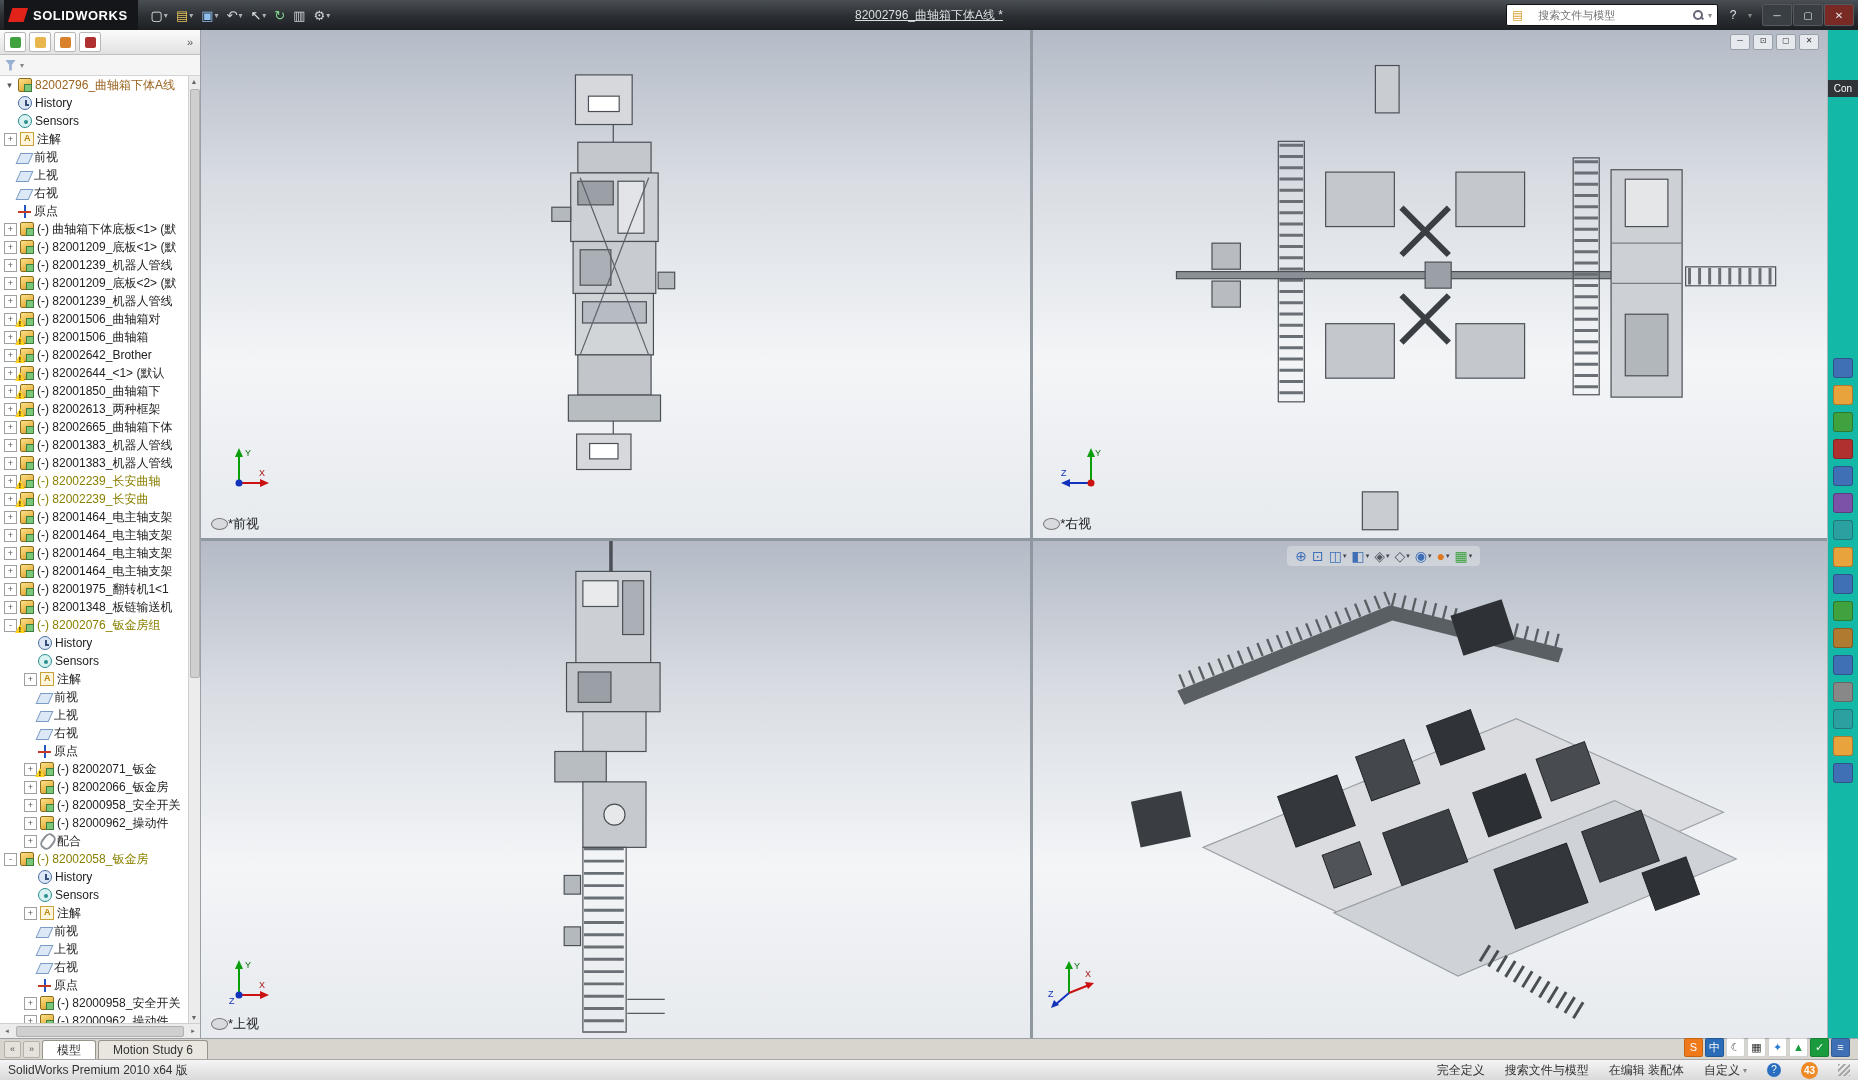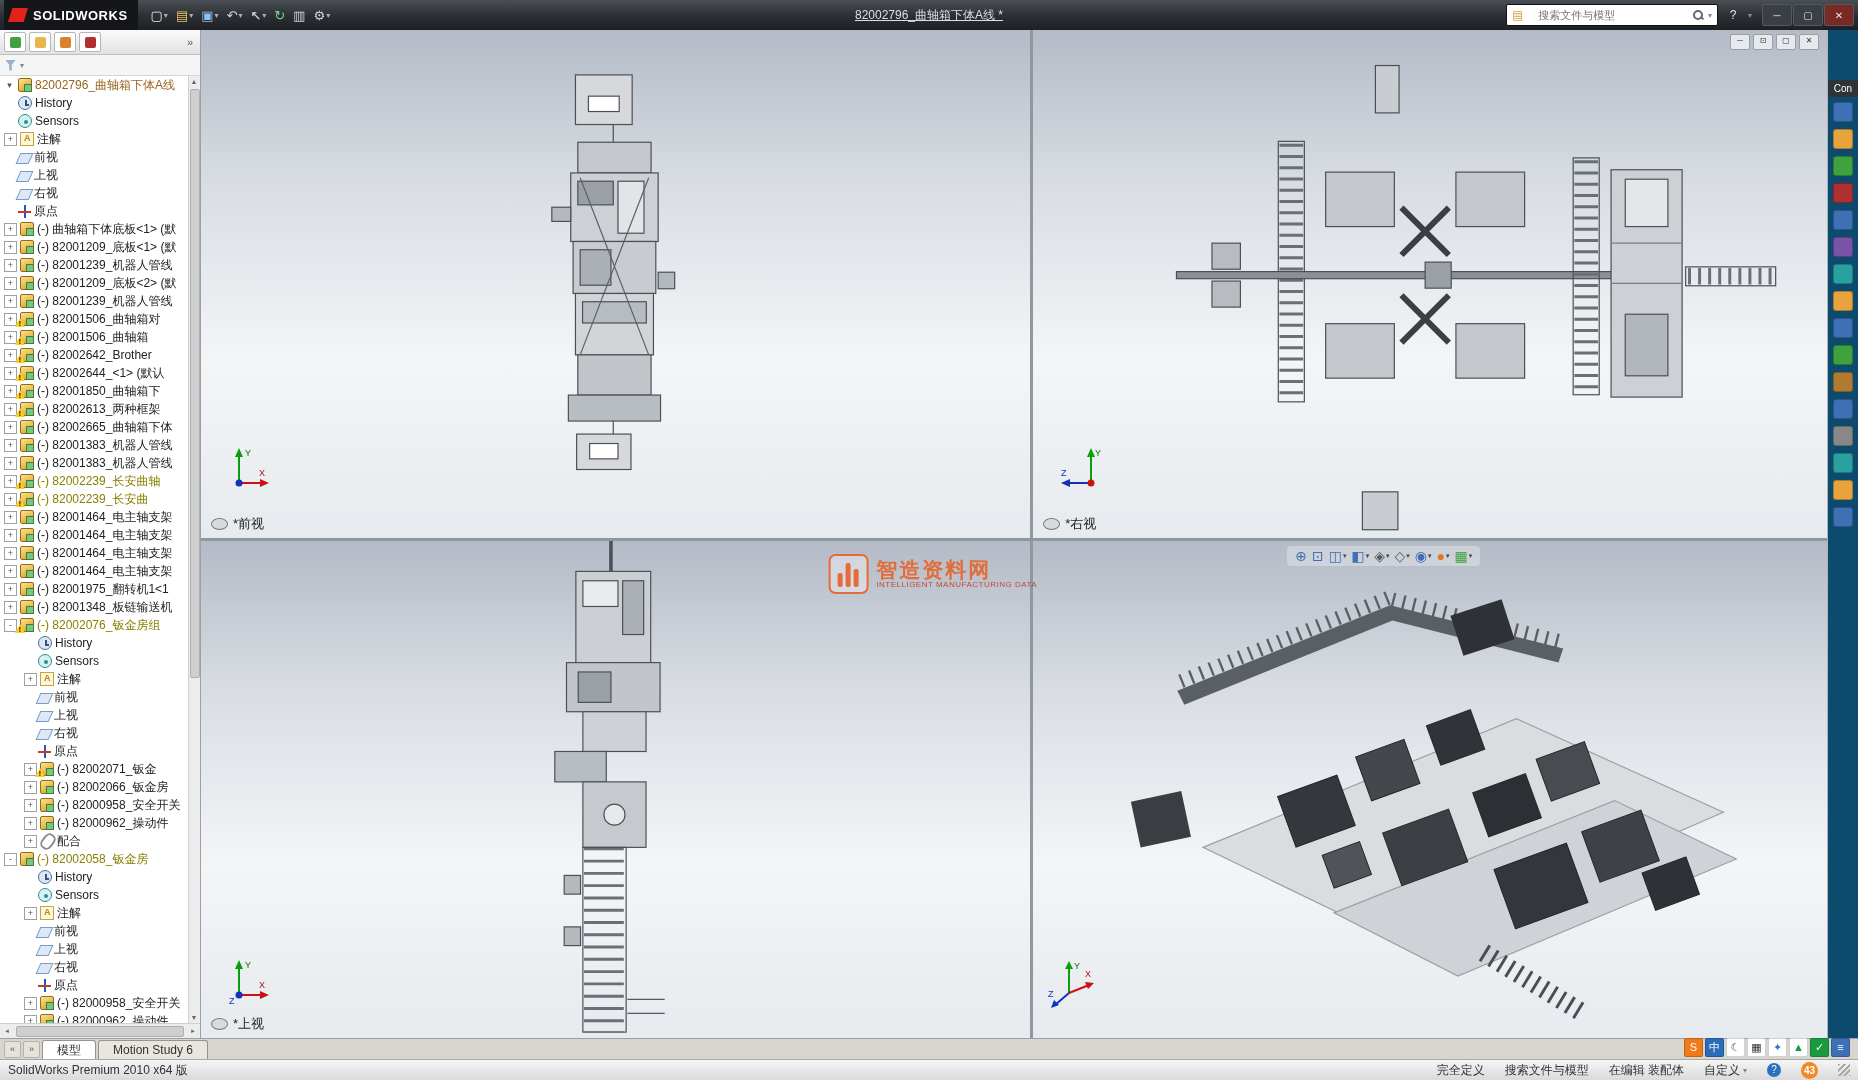--- a/index.html
+++ b/index.html
@@ -89,21 +89,21 @@
   .hscroll .harr{width:14px;text-align:center;font-size:7px;color:#666;}
   .hscroll .hthumb{flex:1;height:9px;margin:0 2px;background:#cfcfcf;border:1px solid #b0b0b0;border-radius:2px;}
 
   
   .graphics{flex:1;position:relative;min-width:0;background:#8f979f;}
   .quads{position:absolute;inset:0;display:grid;grid-template-columns:51% 1fr;grid-template-rows:50.4% 1fr;gap:3px;background:#8f979f;}
   .quad{position:relative;overflow:hidden;
         background:linear-gradient(180deg,#b4bbc6 0%,#d9dde3 30%,#f3f5f7 65%,#e7eaee 100%);}
   .drawing{position:absolute;inset:0;}
   .drawing svg{width:100%;height:100%;}
-  .vlabel{position:absolute;left:10px;bottom:5px;display:flex;align-items:center;gap:5px;font-size:13px;color:#1c1e20;}
+  .vlabel{position:absolute;left:10px;bottom:5px;display:flex;align-items:center;font-size:13px;color:#1c1e20;}
   .vlabel-oval{width:15px;height:10px;border:1px solid #777;border-radius:50%;background:#d8dadd;flex:none;}
   .triad{position:absolute;left:26px;bottom:42px;}
   .triad.q3{bottom:30px;}
   .triad.q4{left:14px;bottom:26px;}
   .childwin{position:absolute;top:4px;right:8px;display:flex;gap:3px;z-index:10;}
   .cwbtn{width:18px;height:14px;background:#e6e9ed;border:1px solid #9aa0a6;border-radius:2px;
          font-size:8px;line-height:12px;text-align:center;color:#333;}
   .hud{position:absolute;top:5px;left:32%;display:flex;align-items:center;gap:3px;padding:2px 7px;
        background:rgba(255,255,255,.30);border-radius:4px;z-index:10;}
   .hud-btn{display:flex;align-items:center;gap:1px;padding:0 1px;}
@@ -114,22 +114,22 @@
   .wm-mark{width:36px;height:36px;border:2px solid #e8632a;border-radius:7px;position:relative;flex:none;background:rgba(255,255,255,.4);}
   .wm-mark i{position:absolute;bottom:5px;width:5px;background:#e8632a;border-radius:2px;}
   .wm-mark i:nth-child(1){left:7px;height:14px;}
   .wm-mark i:nth-child(2){left:15px;height:24px;}
   .wm-mark i:nth-child(3){left:23px;height:18px;}
   .wm-text{display:flex;flex-direction:column;line-height:1.1;}
   .wm-title{color:#e8632a;font-size:21px;font-weight:bold;letter-spacing:2px;}
   .wm-sub{color:#c0392b;font-size:8px;letter-spacing:.5px;}
 
   
-  .taskpane{width:30px;flex:none;background:#0c4a6e;border-left:1px solid #b0b4b8;display:flex;
-            flex-direction:column;align-items:center;padding-top:72px;gap:7px;position:relative;}
+  .taskpane{width:30px;flex:none;background:#14b8a6;border-left:1px solid #b0b4b8;display:flex;
+            flex-direction:column;align-items:center;padding-top:72px;gap:7px;position:relative;justify-content:center;}
   .tp-header{position:absolute;top:50px;left:0;right:0;height:17px;background:#2f3438;color:#fff;
              font-size:10px;line-height:17px;text-align:center;overflow:hidden;}
   .tp-ic{width:18px;height:18px;border-radius:3px;border:1px solid rgba(0,0,0,.25);flex:none;}
 
   
   .tabbar{height:20px;flex:none;display:flex;align-items:flex-end;gap:2px;background:#d8d5cf;
           border-top:1px solid #9aa0a6;padding-left:4px;position:relative;}
   .tnav{width:15px;height:15px;font-size:9px;line-height:14px;text-align:center;color:#555;
         background:#e5e2dc;border:1px solid #b5b1a9;border-radius:2px;margin-bottom:1px;}
   .tab{display:flex;align-items:center;padding:0 14px;height:18px;border:1px solid #98948c;border-bottom:none;
@@ -753,31 +753,20 @@
         </div>
       </div>
 
       <div class="childwin">
         <span class="cwbtn">─</span>
         <span class="cwbtn">⊡</span>
         <span class="cwbtn">▢</span>
         <span class="cwbtn">✕</span>
       </div>
 
-      <div class="watermark">
-        <span class="wm-mark">
-            <i></i>
-            <i></i>
-            <i></i>
-          </span>
-        <span class="wm-text">
-          <span class="wm-title">智造资料网</span>
-          <span class="wm-sub">INTELLIGENT MANUFACTURING DATA</span>
-        </span>
-      </div>
     </div>
 
     <div class="taskpane">
       <div class="tp-header">Con</div>
     <span class="tp-ic" style="background: rgb(63, 111, 180);"></span>
         <span class="tp-ic" style="background: rgb(232, 163, 61);"></span>
         <span class="tp-ic" style="background: rgb(63, 162, 63);"></span>
         <span class="tp-ic" style="background: rgb(176, 48, 48);"></span>
         <span class="tp-ic" style="background: rgb(63, 111, 180);"></span>
         <span class="tp-ic" style="background: rgb(122, 82, 168);"></span>

